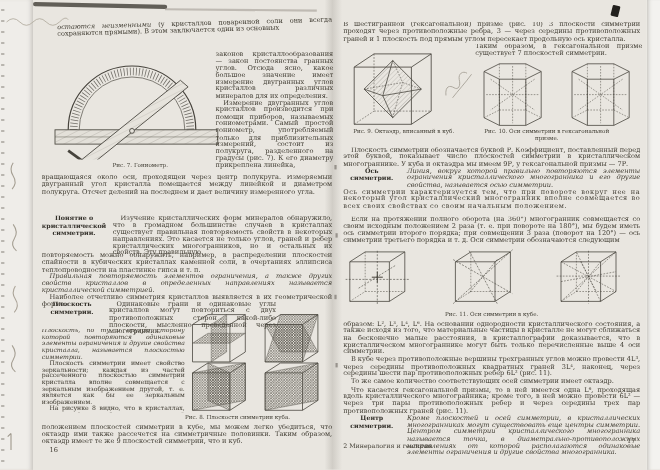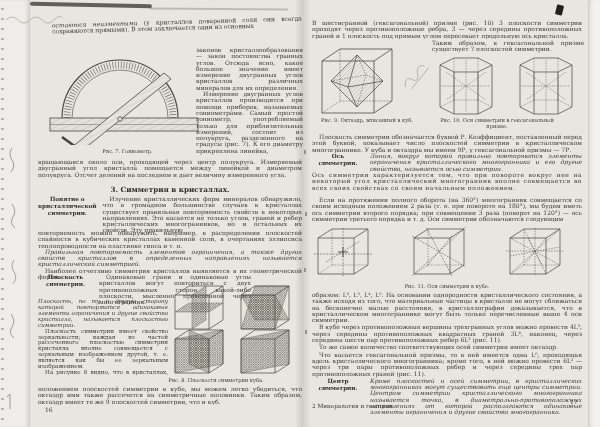--- a/index.html
+++ b/index.html
@@ -135,21 +135,20 @@
     </div>
     <div class="cap lp-fig7cap">Рис. 7. Гониометр.</div>
 
     <div class="t lp-col">
       <p>законов кристаллообразования — закон постоянства гранных углов. Отсюда ясно, какое большое значение имеет измерение двугранных углов кристаллов различных минералов для их определения.</p>
       <p class="ind">Измерение двугранных углов кристаллов производится при помощи приборов, называемых гониометрами. Самый простой гониометр, употребляемый только для приблизительных измерений, состоит из полукруга, разделенного на градусы (рис. 7). К его диаметру прикреплена линейка,</p>
     </div>
 
     <p class="t lp-full1">вращающаяся около оси, проходящей через центр полукруга. Измеряемый двугранный угол кристалла помещается между линейкой и диаметром полукруга. Отсчет делений на последнем и дает величину измеренного угла.</p>
 
-    <div class="h1 lp-h1">3. Симметрия в кристаллах.</div>
 
     <div class="t row lp-row1">
       <div class="mnote">Понятие о кристаллической симметрии.</div>
       <p class="body ind">Изучение кристаллических форм минералов обнаружило, что в громадном большинстве случаев в кристаллах существует правильная повторяемость свойств в некоторых направлениях. Это касается не только углов, граней и ребер кристаллических многогранников, но и остальных их свойств. Эту правильную</p>
     </div>
 
     <div class="t lp-full2">
       <p>повторяемость можно обнаружить, например, в распределении плоскостей спайности в кубических кристаллах каменной соли, в очертаниях эллипсиса теплопроводности на пластинке гипса и т. п.</p>
       <p class="it ind">Правильная повторяемость элементов ограничения, а также других свойств кристаллов в определенных направлениях называется кристаллической симметрией.</p>
       <p class="ind">Наиболее отчетливо симметрия кристаллов выявляется в их геометрической форме.</p>

